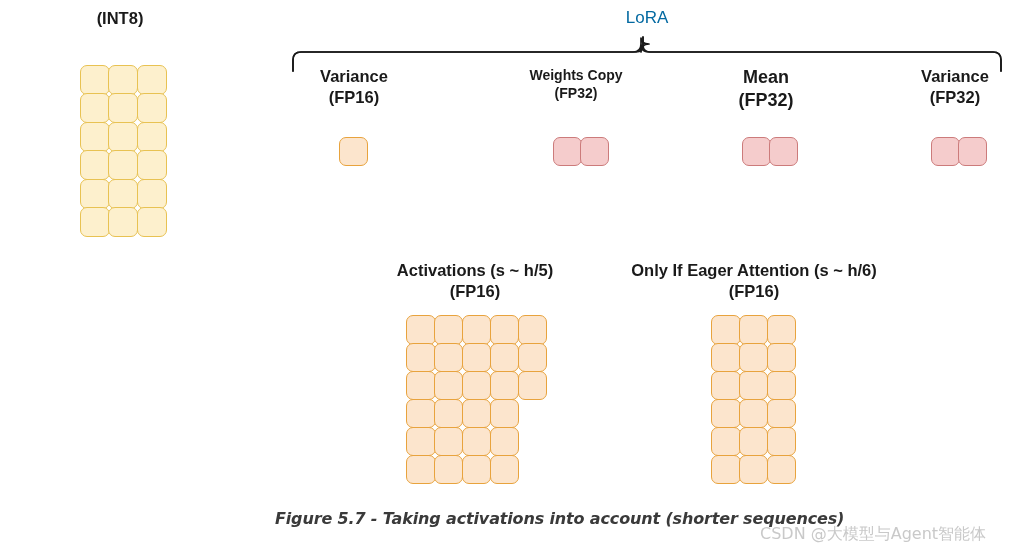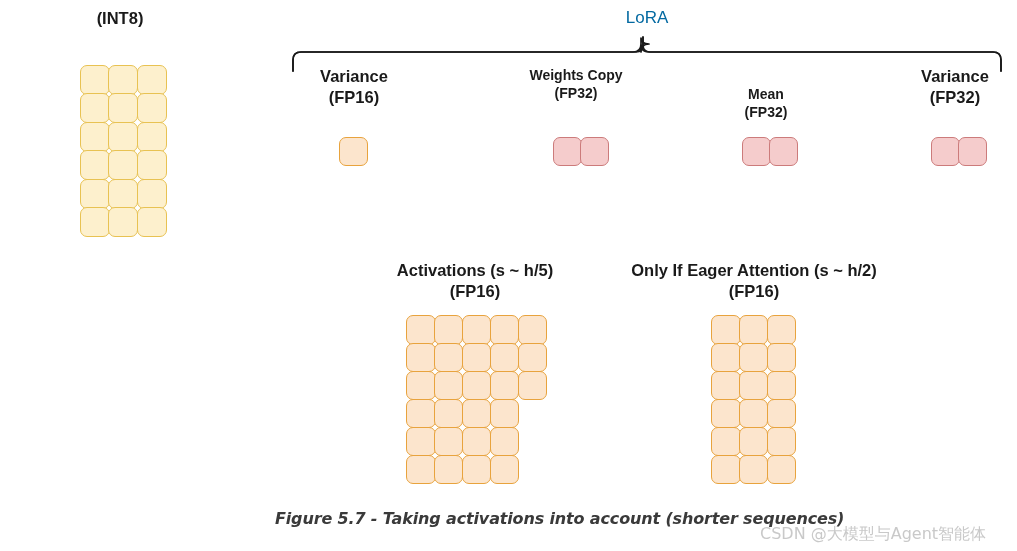--- a/index.html
+++ b/index.html
@@ -147,21 +147,21 @@
     <span class="t1">Weights Copy</span>
     <span class="t2">(FP32)</span>
   </div>
   <div class="grid" id="grid-weights_copy" style="left:553px; top:137px;">
       <div class="grid-row" style="margin-top: 0px;">
         <div class="cell c-pink" style="width: 29px; height: 29px; margin-left: 0px;"></div>
         <div class="cell c-pink" style="width: 29px; height: 29px; margin-left: -1.6px;"></div>
       </div>
     </div>
 
-  <div class="col-title" style="left:666px; top:66px; width:200px; font-size:14px;margin-top:19px;">
+  <div class="col-title" style="left:666px; top:66px; width:200px; font-size:18px;">
     <span class="t1">Mean</span>
     <span class="t2">(FP32)</span>
   </div>
   <div class="grid" id="grid-mean" style="left:742px; top:137px;">
       <div class="grid-row" style="margin-top: 0px;">
         <div class="cell c-pink" style="width: 29px; height: 29px; margin-left: 0px;"></div>
         <div class="cell c-pink" style="width: 29px; height: 29px; margin-left: -1.6px;"></div>
       </div>
     </div>
 
@@ -216,21 +216,21 @@
       </div>
       <div class="grid-row" style="margin-top: -1.6px;">
         <div class="cell c-peach" style="width: 29.5px; height: 29.5px; margin-left: 0px;"></div>
         <div class="cell c-peach" style="width: 29.5px; height: 29.5px; margin-left: -1.6px;"></div>
         <div class="cell c-peach" style="width: 29.5px; height: 29.5px; margin-left: -1.6px;"></div>
         <div class="cell c-peach" style="width: 29.5px; height: 29.5px; margin-left: -1.6px;"></div>
       </div>
     </div>
 
   <div class="col-title" style="left:604px; top:260px; width:300px; font-size:16.5px;">
-    <span class="t1">Only If Eager Attention (s ~ h/2)</span>
+    <span class="t1">Only If Eager Attention (s ~ h/6)</span>
     <span class="t2">(FP16)</span>
   </div>
   <div class="grid" id="grid-eager_attention" style="left:711px; top:315px;">
       <div class="grid-row" style="margin-top: 0px;">
         <div class="cell c-peach" style="width: 29.5px; height: 29.5px; margin-left: 0px;"></div>
         <div class="cell c-peach" style="width: 29.5px; height: 29.5px; margin-left: -1.6px;"></div>
         <div class="cell c-peach" style="width: 29.5px; height: 29.5px; margin-left: -1.6px;"></div>
       </div>
       <div class="grid-row" style="margin-top: -1.6px;">
         <div class="cell c-peach" style="width: 29.5px; height: 29.5px; margin-left: 0px;"></div>

